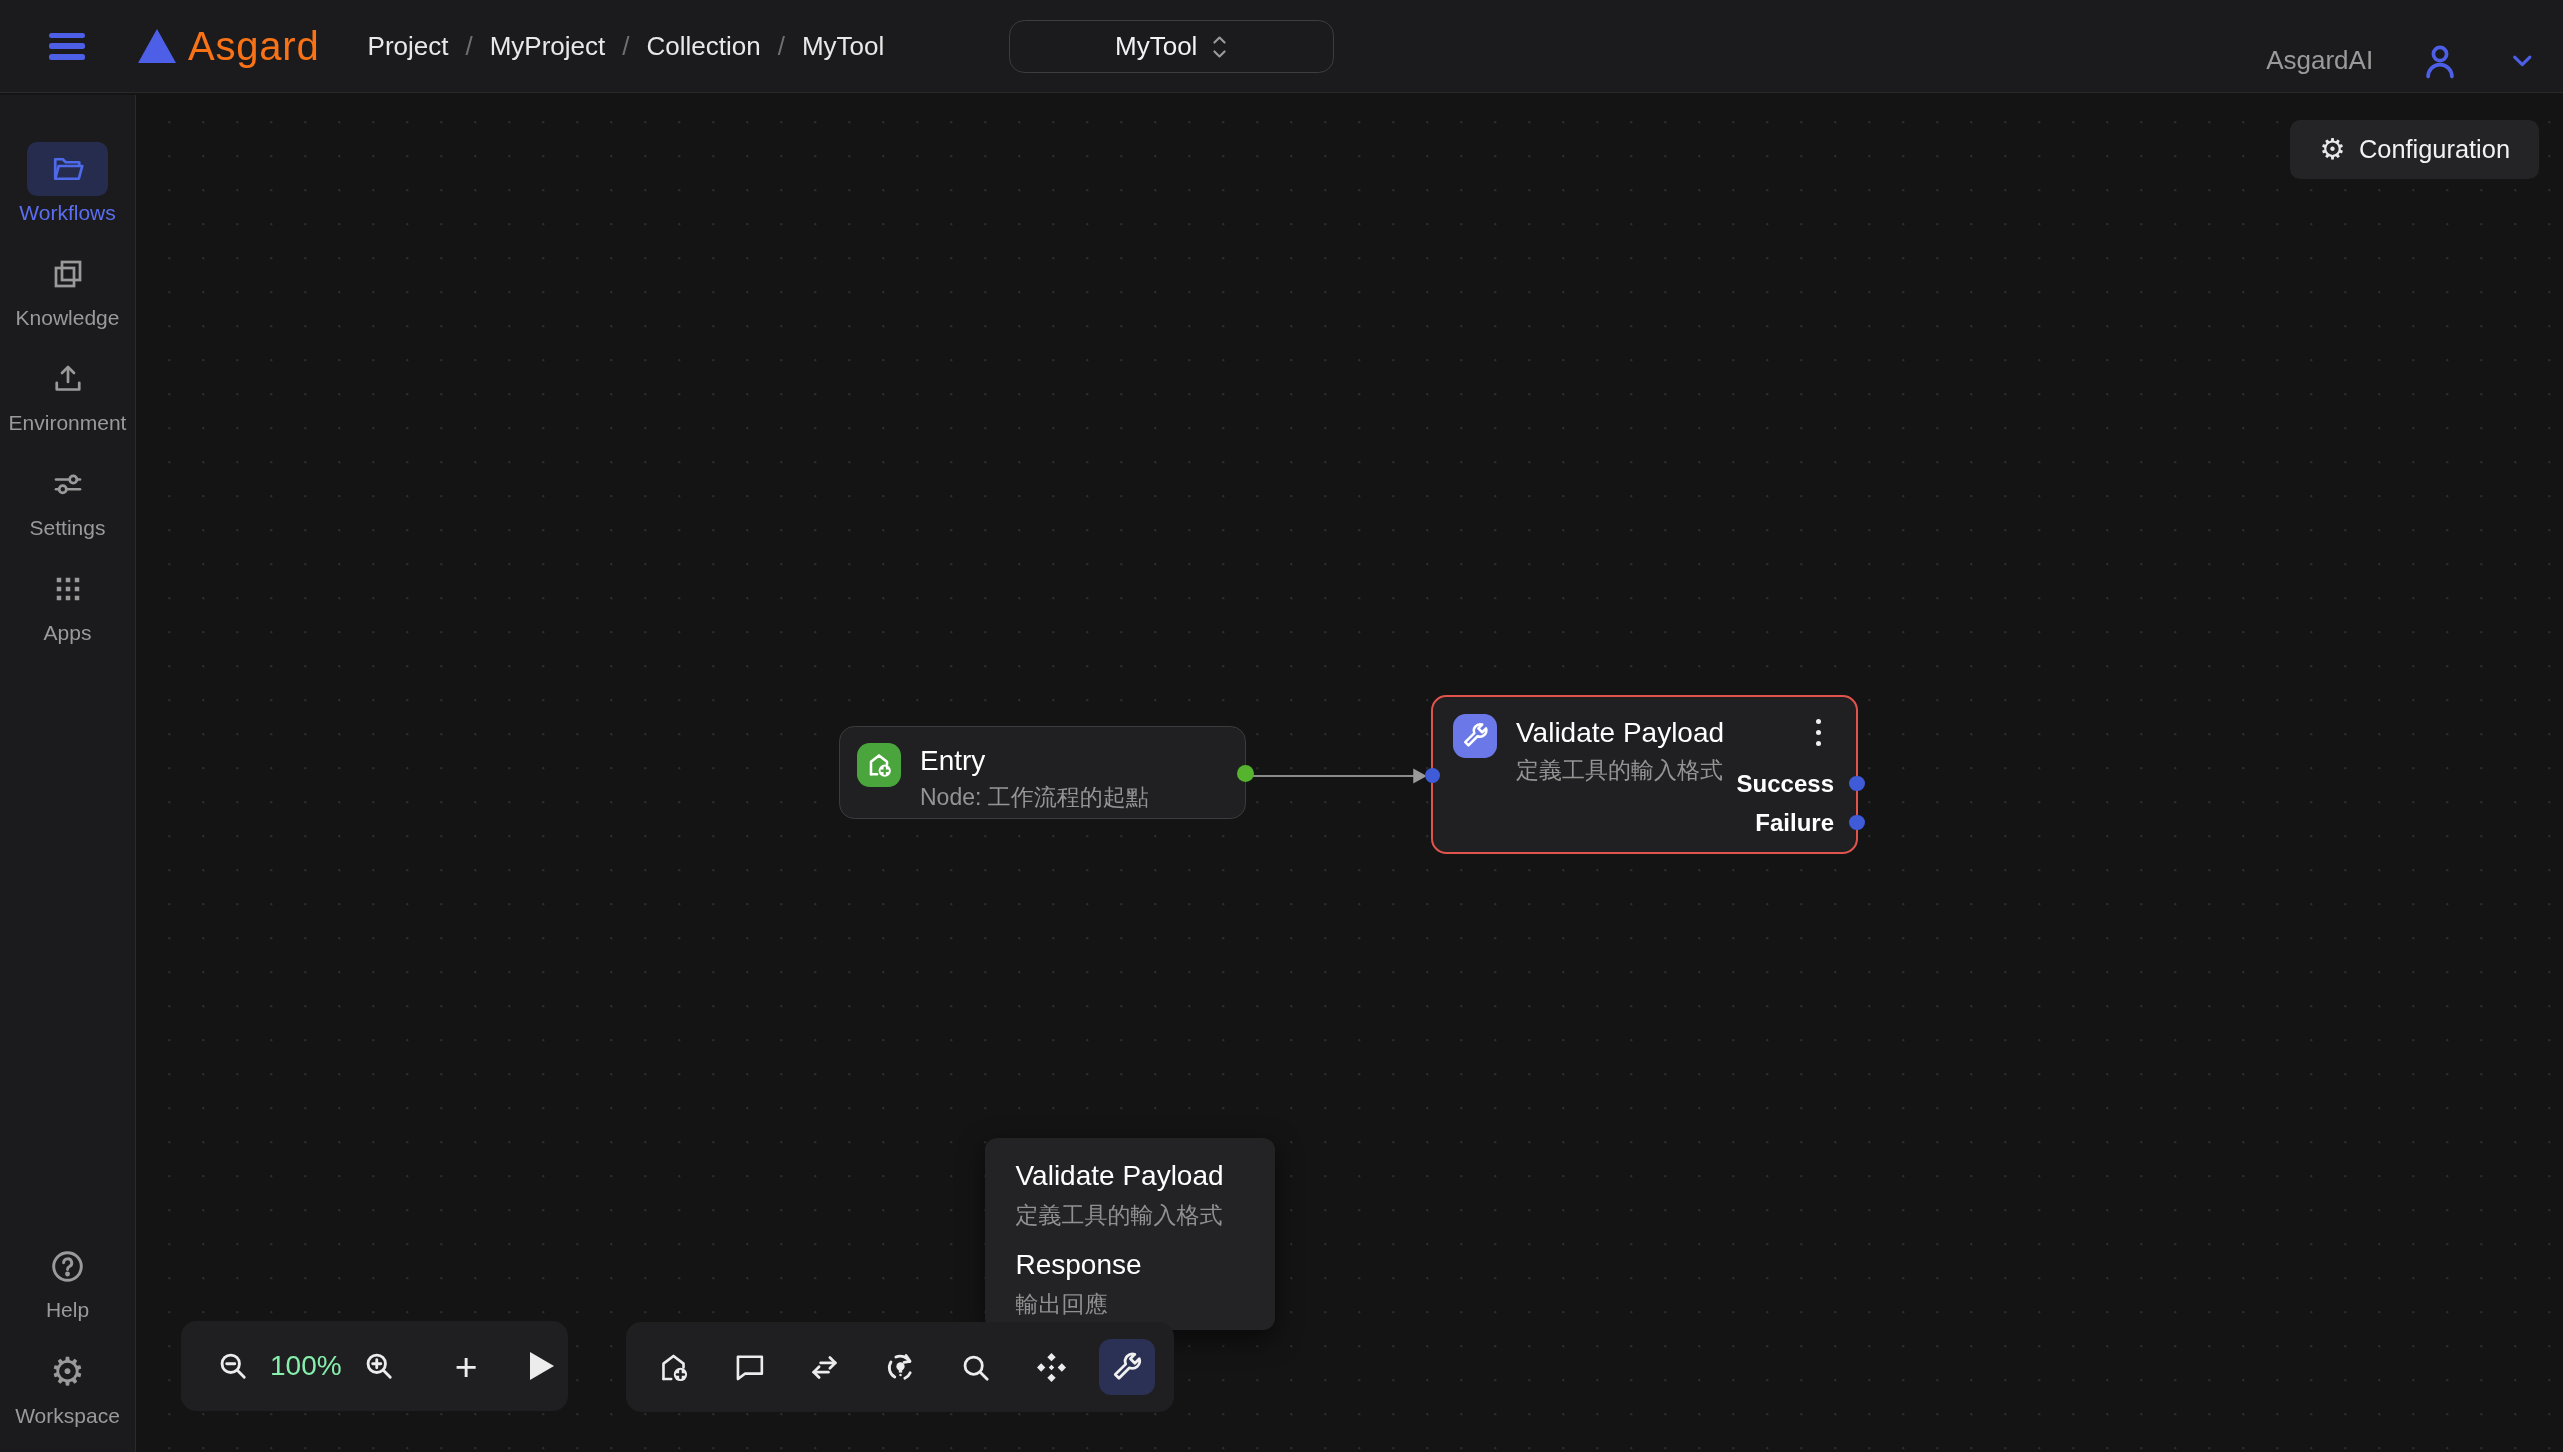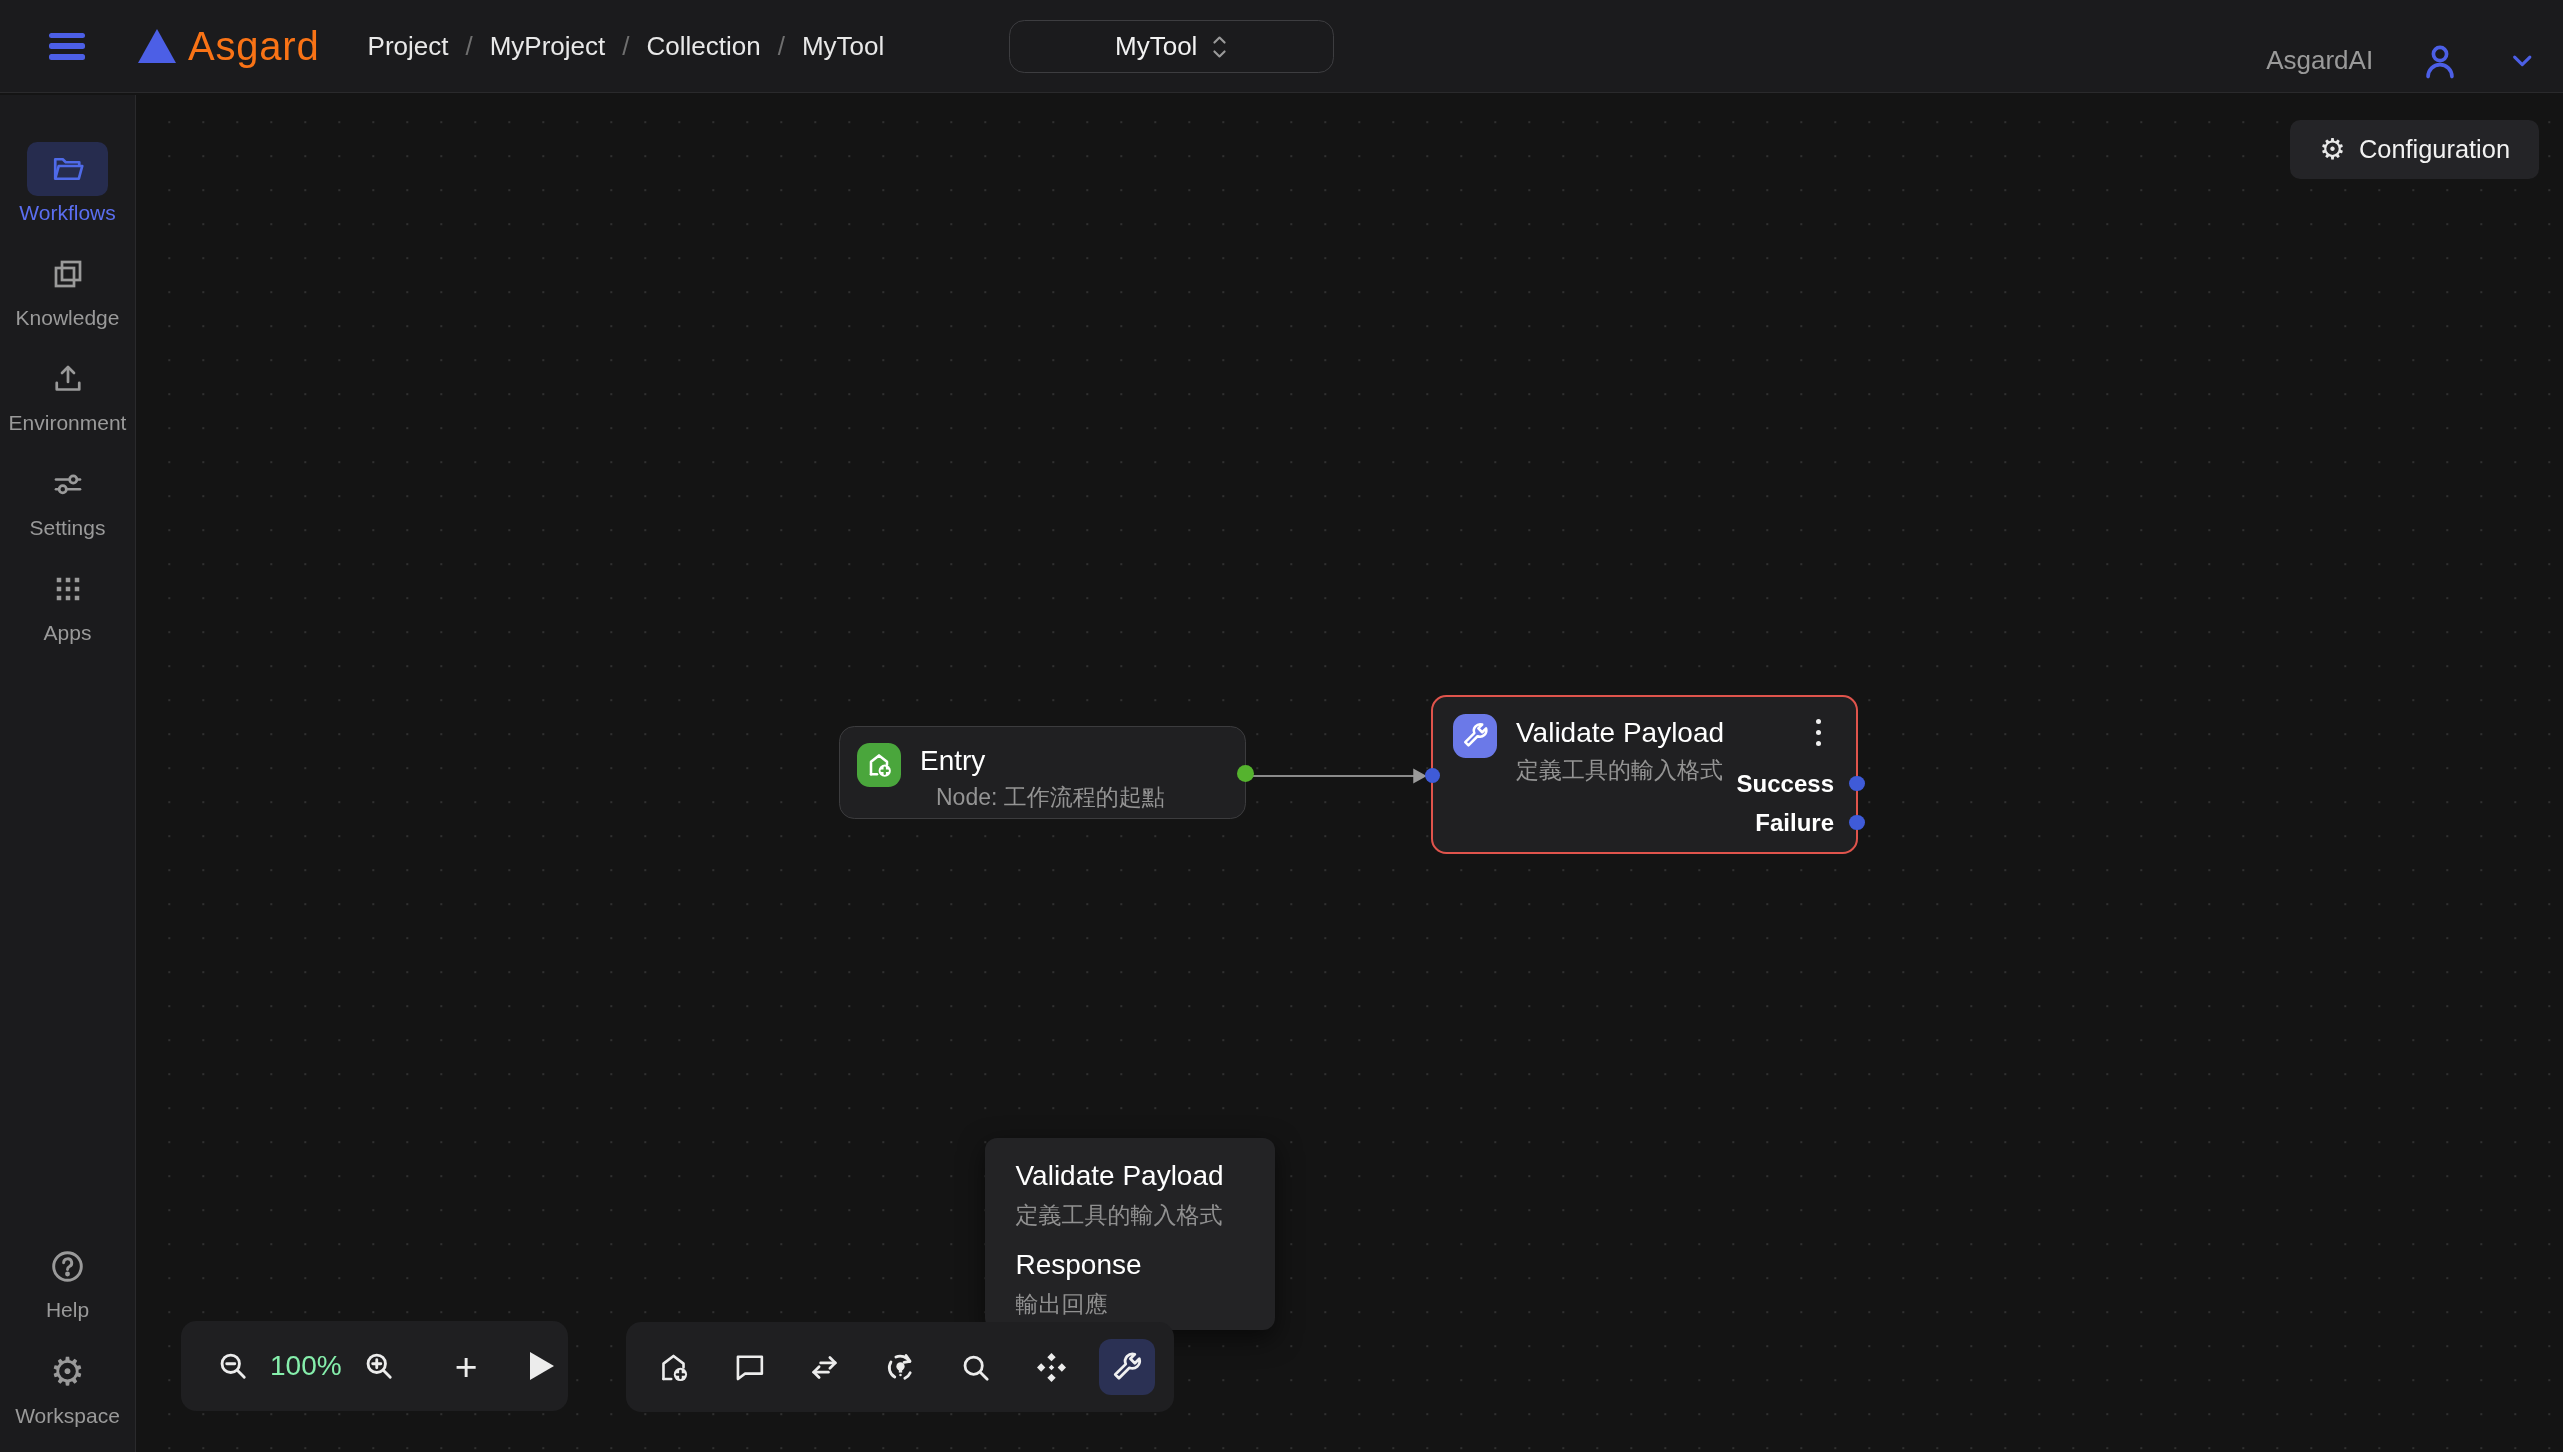--- a/index.html
+++ b/index.html
@@ -62,21 +62,21 @@
   
   .node { position:absolute; background:#202022; border:0.8px solid #3c3c3e; border-radius:15.3px; }
   .node-entry { left:702px; top:631px; width:407px; height:93px; }
   .node-validate { left:1294px; top:600px; width:427px; height:159px; border:2.1px solid #e0544c; }
   .node-icon { border-radius:12.7px; display:flex; align-items:center; justify-content:center; }
   .entry-icon { position:absolute; left:17px; top:16px; width:44px; height:44px; background:#4aa63c; }
   .validate-icon { position:absolute; left:20.3px; top:17px; width:44px; height:44px; background:#6b79e8; }
   .node-title { position:absolute; font-size:28px; color:#ffffff; font-weight:500; }
   .node-sub { position:absolute; font-size:23px; color:#949494; }
   .entry-title { left:80px; top:18px; }
-  .entry-sub { left:80px; top:55px;margin-left:16px; }
+  .entry-sub { left:80px; top:55px; }
   .validate-title { left:83px; top:19.5px; }
   .validate-sub { left:83px; top:58px; }
   .kebab { position:absolute; right:32px; top:18.6px; display:flex; flex-direction:column; gap:6px; cursor:pointer; padding:3.4px; }
   .kebab i { width:5.1px; height:5.1px; border-radius:50%; background:#f0f0f0; }
   .out-label { position:absolute; right:22px; font-size:24px; font-weight:700; color:#ffffff; }
   .out-success { top:73px; }
   .out-failure { top:112px; }
   .port { position:absolute; border-radius:50%; }
   .port-green { width:17px; height:17px; background:#55b32e; right:-9.3px; top:38px; }
   .port-blue { width:15.3px; height:15.3px; background:#3f5bd8; }

